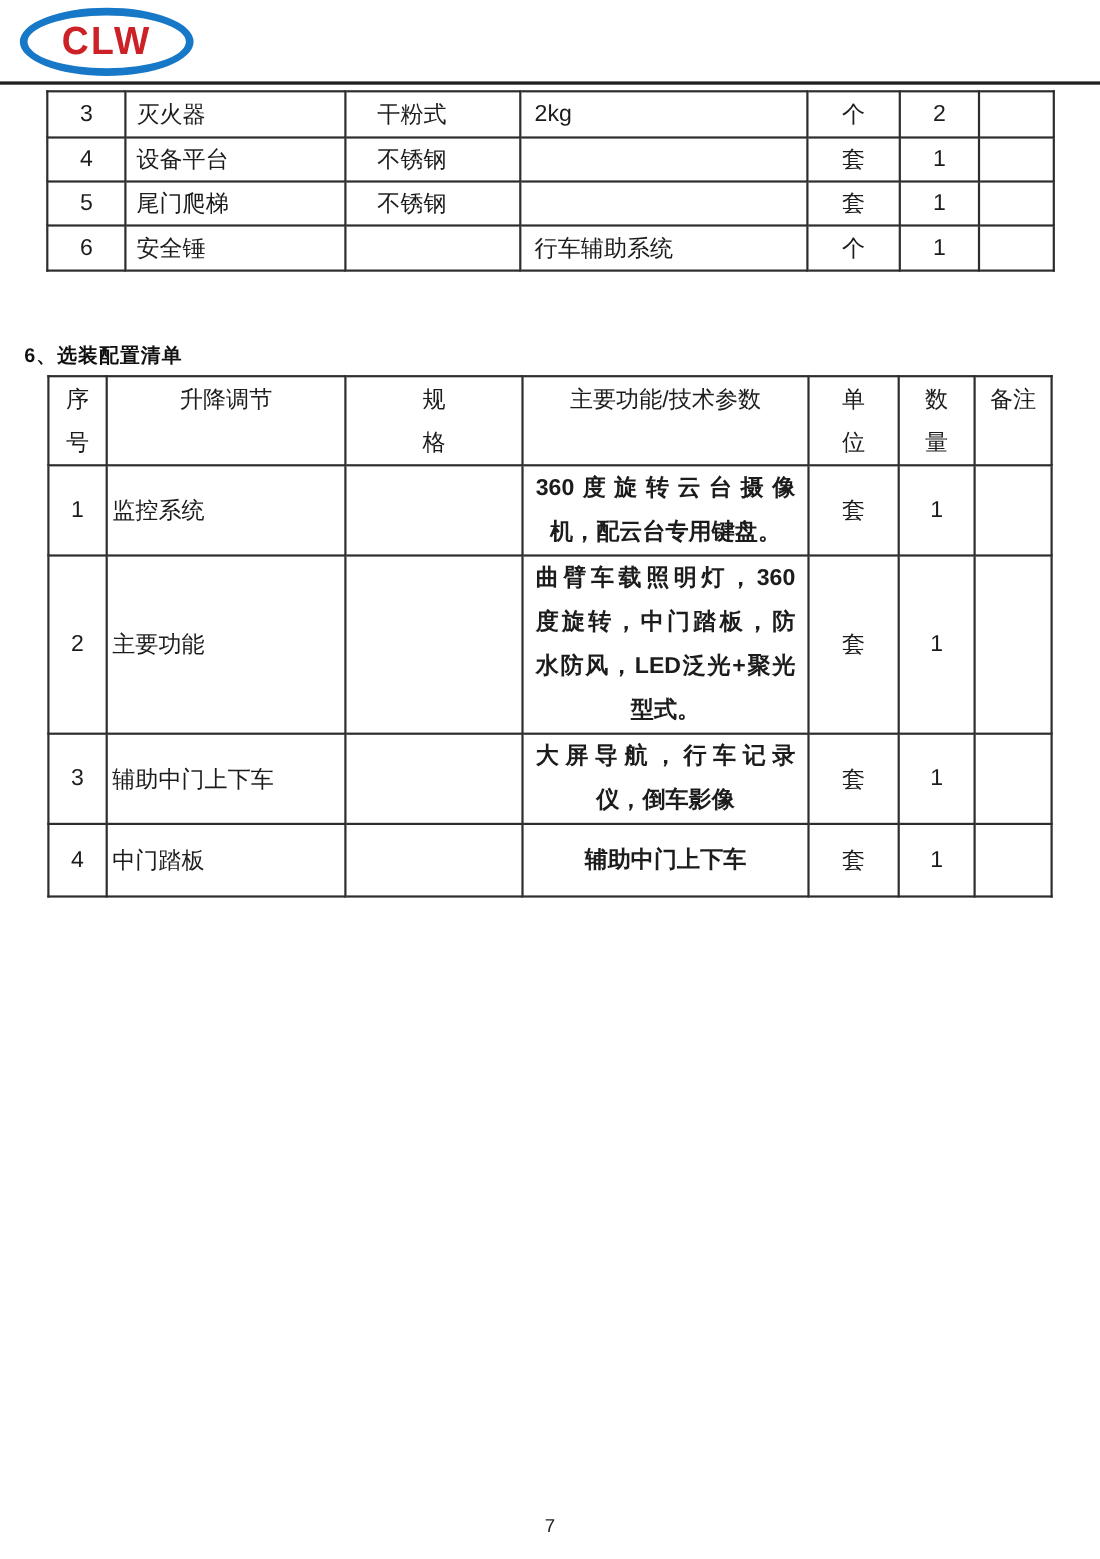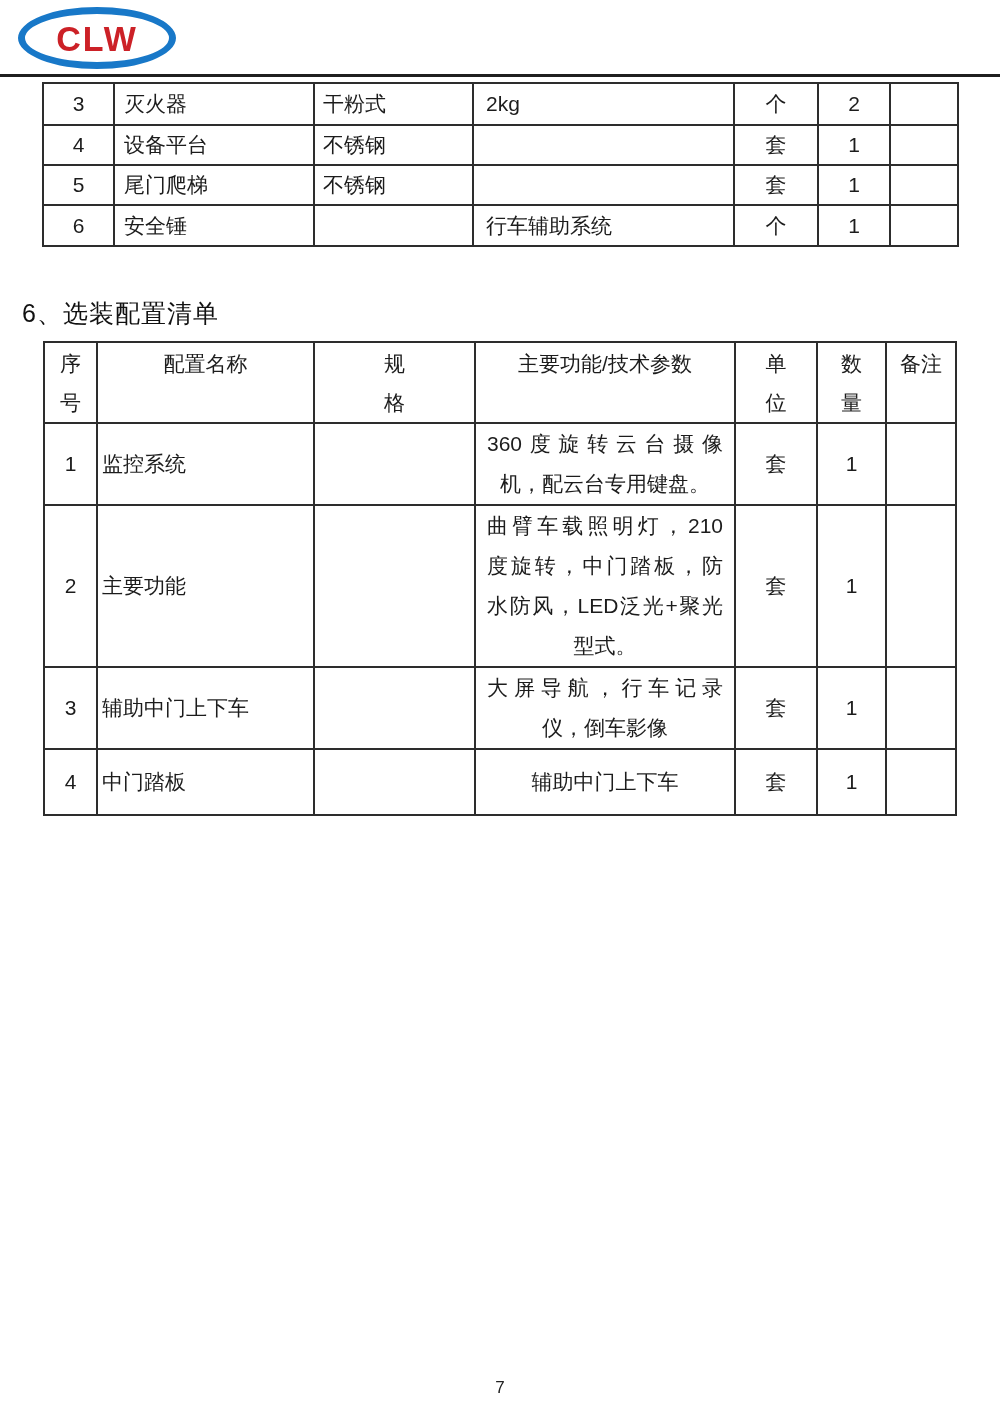--- a/index.html
+++ b/index.html
@@ -43,36 +43,36 @@
     border: 2px solid #2d2d2d;
     font-size: 21px;
     overflow: hidden;
     vertical-align: middle;
     padding: 0;
   }
   .t1 { position: absolute; left: 42px; top: 82px; width: 915px; }
   .t2 { position: absolute; left: 43px; top: 341px; width: 912px; }
   td.ctr { text-align: center; }
   td.pl9  { padding-left: 9px; margin-top: 18px; }
-  td.pl10 { padding-left: 8px; }
+  td.pl10 { padding-left: 28px; }
   td.pl12 { padding-left: 12px; }
   td.pl4  { padding-left: 4px; }
   .t2 td.hd {
     vertical-align: top; text-align: center;
     line-height: 39px; padding-top: 1px;
     white-space: pre-line;
   }
-  td.func { vertical-align: middle; padding: 0 11px 0 11px; line-height: 40px; }
+  td.func { vertical-align: middle; padding: 0 11px 0 11px; line-height: 40px; font-weight: bold; }
   .jl { text-align: justify; text-align-last: justify; }
   .pln { text-align: center; }
 
   
   .sec-heading {
-    position: absolute; left: 22px; top: 297px;
-    font-size: 25px; font-weight: normal; color: #111;
+    position: absolute; left: 22px; top: 311px;
+    font-size: 18px; font-weight: bold; color: #111;
     letter-spacing: 1px; white-space: nowrap;
   }
   .pageno {
     position: absolute; left: 0; top: 1378px; width: 1000px;
     text-align: center; font-size: 17px; color: #222;
   }
 </style>
 </head>
 <body>
 
@@ -144,21 +144,21 @@
         <col style="width:161px">
       <col style="width:260px">
         <col style="width:82px">
         <col style="width:69px">
         <col style="width:70px">
     </colgroup>
     <tbody>
         <tr style="height:81px">
       <td class="hd">序
 号</td>
-      <td class="hd">配置名称</td>
+      <td class="hd">升降调节</td>
       <td class="hd">规
 格</td>
       <td class="hd">主要功能/技术参数</td>
       <td class="hd">单
 位</td>
       <td class="hd">数
 量</td>
       <td class="hd">备注</td>
     </tr>
 
@@ -173,21 +173,21 @@
       <td class="ctr">套</td>
       <td class="ctr">1</td>
       <td class="ctr"></td>
     </tr>
 
     <tr style="height:160px">
       <td class="ctr">2</td>
       <td class="pl4">主要功能</td>
       <td class="ctr"></td>
       <td class="func">
-        <div class="jl">曲臂车载照明灯，210</div>
+        <div class="jl">曲臂车载照明灯，360</div>
         <div class="jl">度旋转，中门踏板，防</div>
         <div class="jl">水防风，LED泛光+聚光</div>
         <div class="pln">型式。</div>
       </td>
       <td class="ctr">套</td>
       <td class="ctr">1</td>
       <td class="ctr"></td>
     </tr>
 
     <tr style="height:80px">

